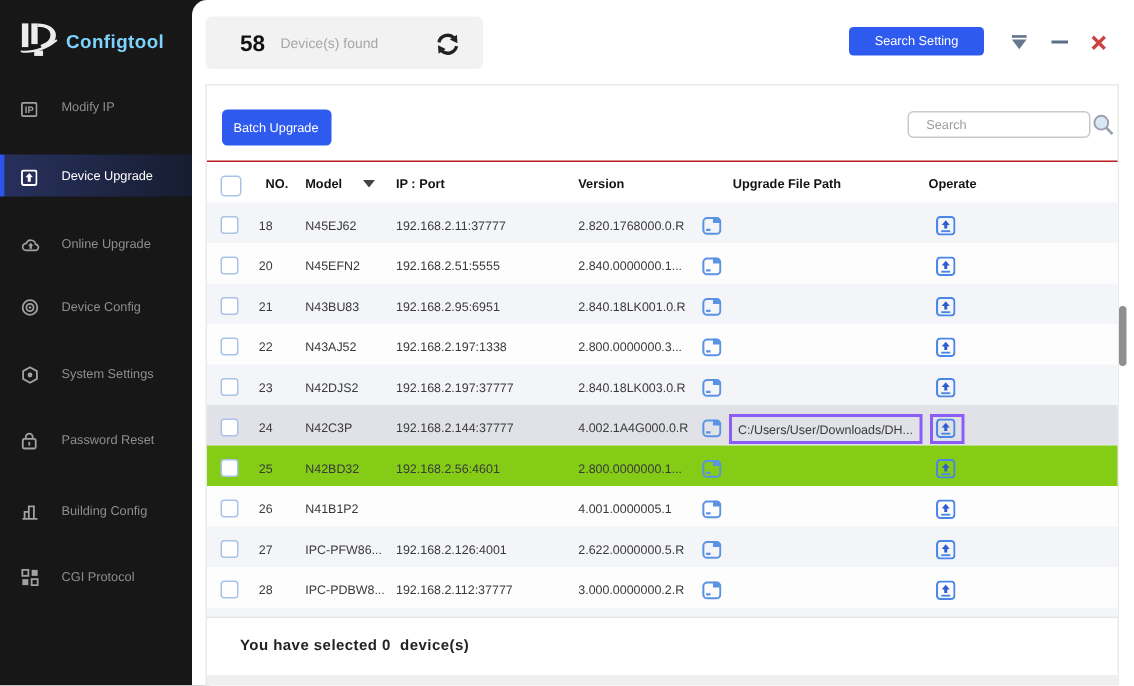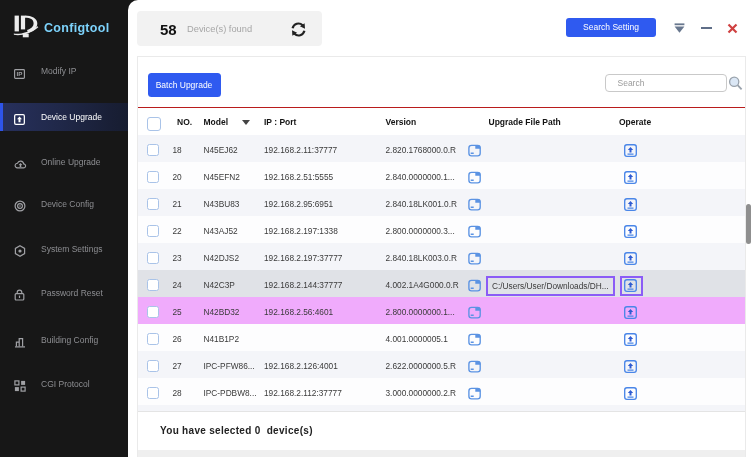--- a/index.html
+++ b/index.html
@@ -257,21 +257,21 @@
           <svg class="upl" width="13" height="13" viewBox="0 0 13 13">
             <rect x="0.7" y="0.7" width="11.6" height="11.6" rx="2.2" fill="none" stroke="#4a86e8" stroke-width="1.35"></rect>
             <path d="M6.5 2.9 L9.2 6 H7.5 V8.4 H5.5 V6 H3.8 Z" fill="#2f5cd2"></path>
             <rect x="3.5" y="9.5" width="6" height="1.25" fill="#4a86e8"></rect>
           </svg>
           <div class="redbox" style="left:348px;width:129px;">
             <span class="path">C:/Users/User/Downloads/DH...</span>
           </div>
           <div class="redbox" style="left:482px;width:23px;"></div>
         </div>
-<div class="row" style="top:240px;background:#f0abfc;">
+<div class="row" style="top:240px;background:#84cc16;">
           <span class="cb"></span>
           <span class="c no">25</span>
           <span class="c md">N42BD32</span>
           <span class="c ip">192.168.2.56:4601</span>
           <span class="c vr">2.800.0000000.1...</span>
           <svg class="fold" width="13" height="13" viewBox="0 0 13 13">
             <rect x="0.9" y="1.3" width="11.3" height="10.6" rx="2.6" fill="none" stroke="#5b93e3" stroke-width="1.35"></rect>
             <path d="M7.3 0.9 h2.4 a2.8 2.8 0 0 1 2.7 2.8 v1 h-5.1 z" fill="#5b93e3"></path>
             <rect x="2.7" y="8.5" width="3" height="1.5" fill="#5b93e3"></rect>
           </svg>

